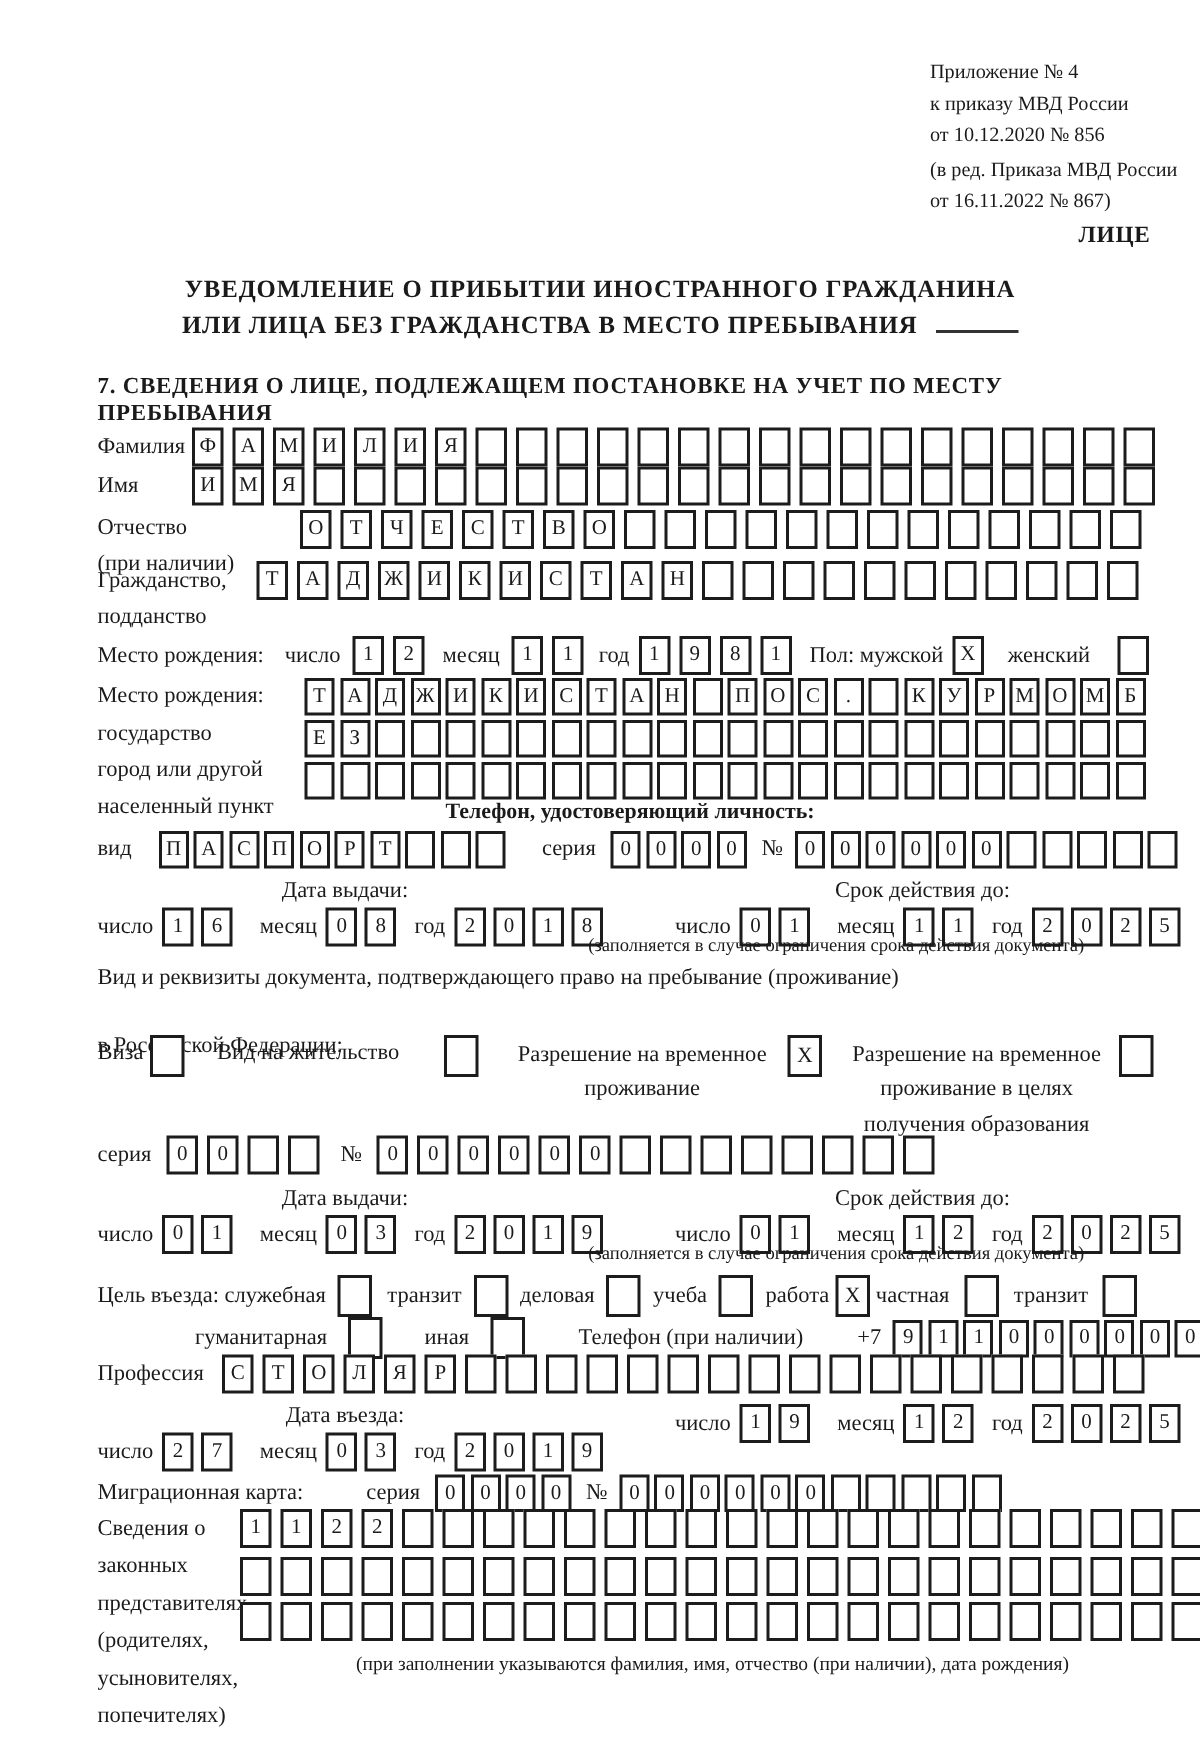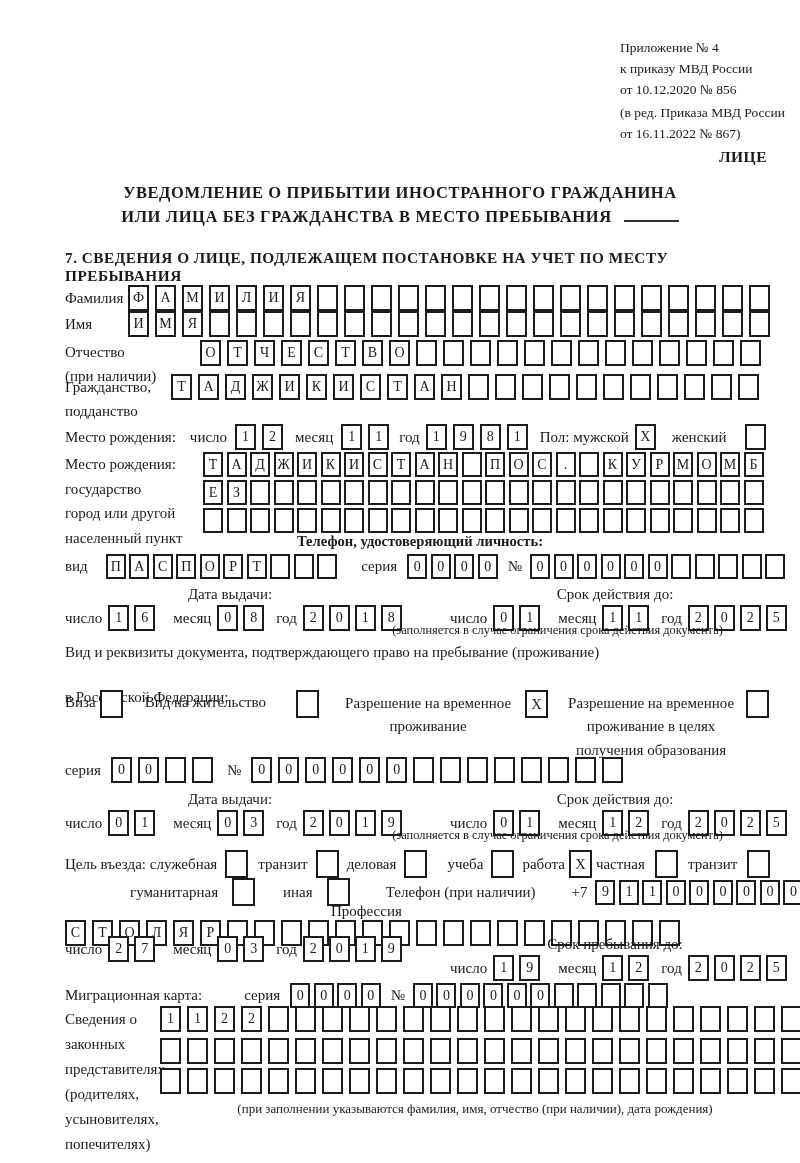--- a/index.html
+++ b/index.html
@@ -461,21 +461,21 @@
 </div>
 <div class="abs small center" style="left:340px; top:828px; width:435px;">(заполняется в случае ограничения срока действия документа)</div>
 
 <div class="row" style="left:65px; top:850px;">
   <span class="flabel">Цель въезда: служебная</span>
   <span class="cb" style="margin-left:8px;"></span>
   <span class="flabel" style="margin-left:10px;">транзит</span>
   <span class="cb" style="margin-left:8px;"></span>
   <span class="flabel" style="margin-left:8px;">деловая</span>
   <span class="cb" style="margin-left:8px;"></span>
-  <span class="flabel" style="margin-left:20px;">учеба</span>
+  <span class="flabel" style="margin-left:8px;">учеба</span>
   <span class="cb" style="margin-left:8px;"></span>
   <span class="flabel" style="margin-left:8px;">работа</span>
   <span class="cb" style="margin-left:4px;">X</span>
   <span class="flabel" style="margin-left:4px;">частная</span>
   <span class="cb" style="margin-left:10px;"></span>
   <span class="flabel" style="margin-left:10px;">транзит</span>
   <span class="cb" style="margin-left:10px;"></span>
 </div>
 
 <div class="row" style="left:130px; top:878px;">
@@ -491,21 +491,21 @@
       <span class="cell">1</span>
       <span class="cell">0</span>
       <span class="cell">0</span>
       <span class="cell">0</span>
       <span class="cell">0</span>
       <span class="cell">0</span>
       <span class="cell">0</span>
     </span>
 </div>
 
-<div class="row" style="left:65px; top:903px;flex-direction:column;">
+<div class="row" style="left:65px; top:903px;">
   <span class="flabel" style="width:83px;">Профессия</span>
   <span class="cells">
       <span class="cell">С</span>
       <span class="cell">Т</span>
       <span class="cell">О</span>
       <span class="cell">Л</span>
       <span class="cell">Я</span>
       <span class="cell">Р</span>
       <span class="cell"></span>
       <span class="cell"></span>
@@ -522,20 +522,21 @@
       <span class="cell"></span>
       <span class="cell"></span>
       <span class="cell"></span>
       <span class="cell"></span>
       <span class="cell"></span>
     </span>
 </div>
 
 <div class="abs" style="left:65px; top:936px; width:710px; height:50px;">
   <div class="datecol" style="left:0; width:330px;">
+    <div class="datehead">Дата въезда:</div>
     <div class="dateline">
       <span class="flabel">число</span>
       <span class="cells">
           <span class="cell">2</span>
           <span class="cell">7</span>
         </span>
       <span class="flabel" style="margin-left:12px;">месяц</span>
       <span class="cells">
           <span class="cell">0</span>
           <span class="cell">3</span>
@@ -543,21 +544,20 @@
       <span class="flabel" style="margin-left:6px;">год</span>
       <span class="cells">
           <span class="cell">2</span>
           <span class="cell">0</span>
           <span class="cell">1</span>
           <span class="cell">9</span>
         </span>
     </div>
   </div>
   <div class="datecol" style="left:385px; width:330px;">
-    <div class="datehead">Срок пребывания до:</div>
     <div class="dateline">
       <span class="flabel">число</span>
       <span class="cells">
           <span class="cell">1</span>
           <span class="cell">9</span>
         </span>
       <span class="flabel" style="margin-left:12px;">месяц</span>
       <span class="cells">
           <span class="cell">1</span>
           <span class="cell">2</span>

